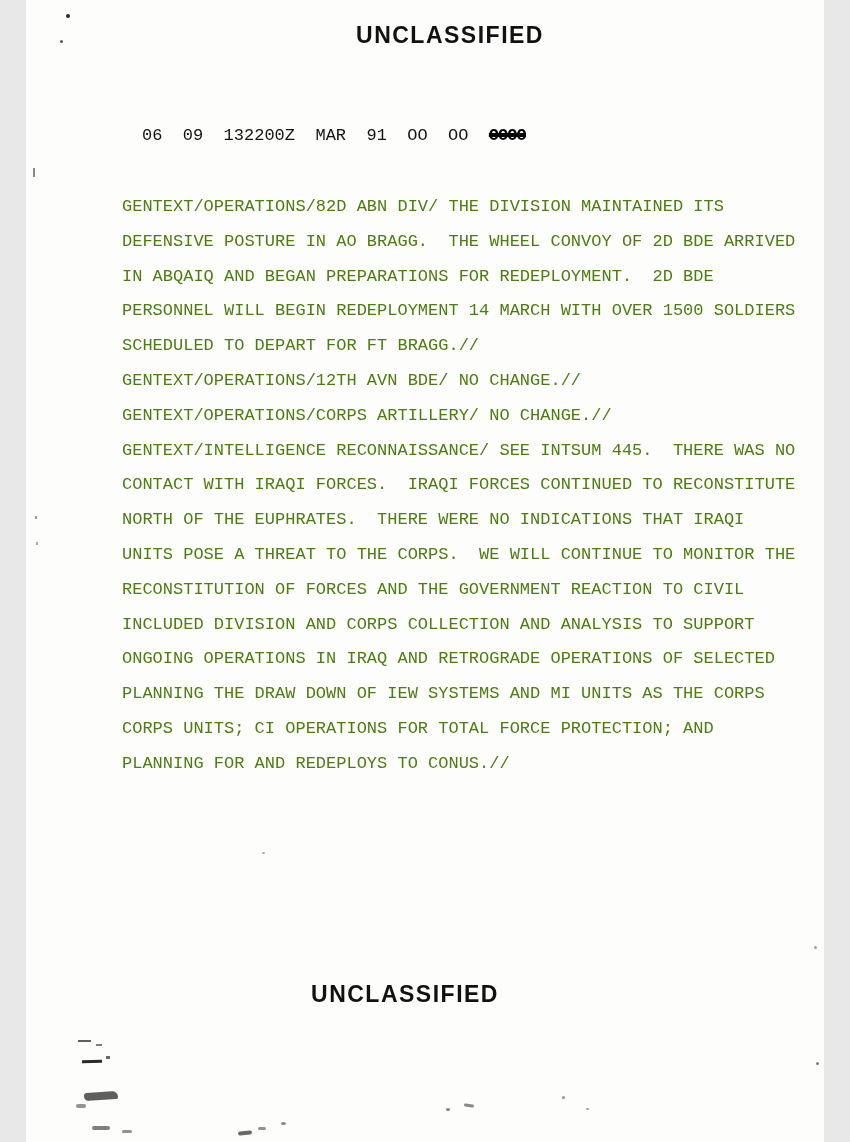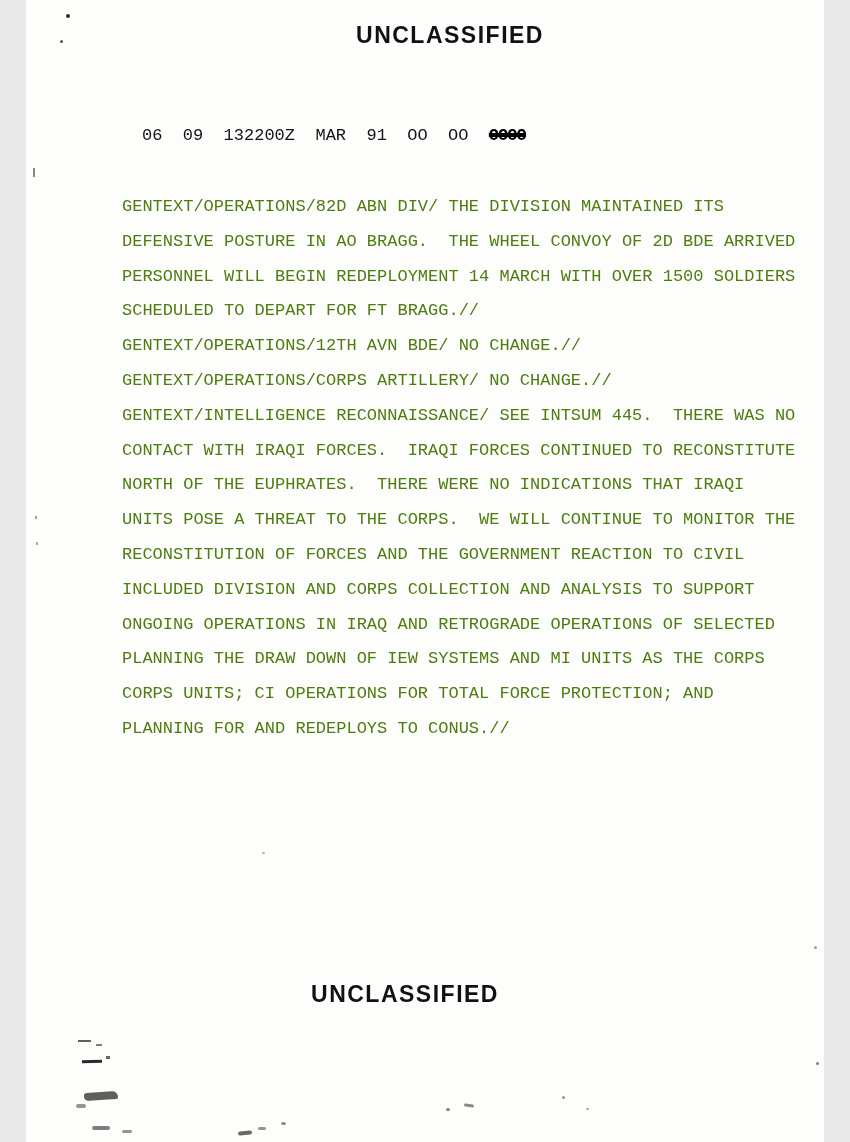--- a/index.html
+++ b/index.html
@@ -101,20 +101,21 @@
 
 <div class="page">
 
   <div class="classification top">UNCLASSIFIED</div>
 
   <div class="header-line"><span>06  09  132200Z  MAR  91  OO  OO  </span><span class="redacted">OOOO</span></div>
 
   <div class="doc-body">
     <div class="doc-line">GENTEXT/OPERATIONS/82D ABN DIV/ THE DIVISION MAINTAINED ITS</div>
     <div class="doc-line">DEFENSIVE POSTURE IN AO BRAGG.  THE WHEEL CONVOY OF 2D BDE ARRIVED</div>
+    <div class="doc-line">IN ABQAIQ AND BEGAN PREPARATIONS FOR REDEPLOYMENT.  2D BDE</div>
     <div class="doc-line">PERSONNEL WILL BEGIN REDEPLOYMENT 14 MARCH WITH OVER 1500 SOLDIERS</div>
     <div class="doc-line">SCHEDULED TO DEPART FOR FT BRAGG.//</div>
     <div class="doc-line">GENTEXT/OPERATIONS/12TH AVN BDE/ NO CHANGE.//</div>
     <div class="doc-line">GENTEXT/OPERATIONS/CORPS ARTILLERY/ NO CHANGE.//</div>
     <div class="doc-line">GENTEXT/INTELLIGENCE RECONNAISSANCE/ SEE INTSUM 445.  THERE WAS NO</div>
     <div class="doc-line">CONTACT WITH IRAQI FORCES.  IRAQI FORCES CONTINUED TO RECONSTITUTE</div>
     <div class="doc-line">NORTH OF THE EUPHRATES.  THERE WERE NO INDICATIONS THAT IRAQI</div>
     <div class="doc-line">UNITS POSE A THREAT TO THE CORPS.  WE WILL CONTINUE TO MONITOR THE</div>
     <div class="doc-line">RECONSTITUTION OF FORCES AND THE GOVERNMENT REACTION TO CIVIL</div>
     <div class="doc-line">INCLUDED DIVISION AND CORPS COLLECTION AND ANALYSIS TO SUPPORT</div>

